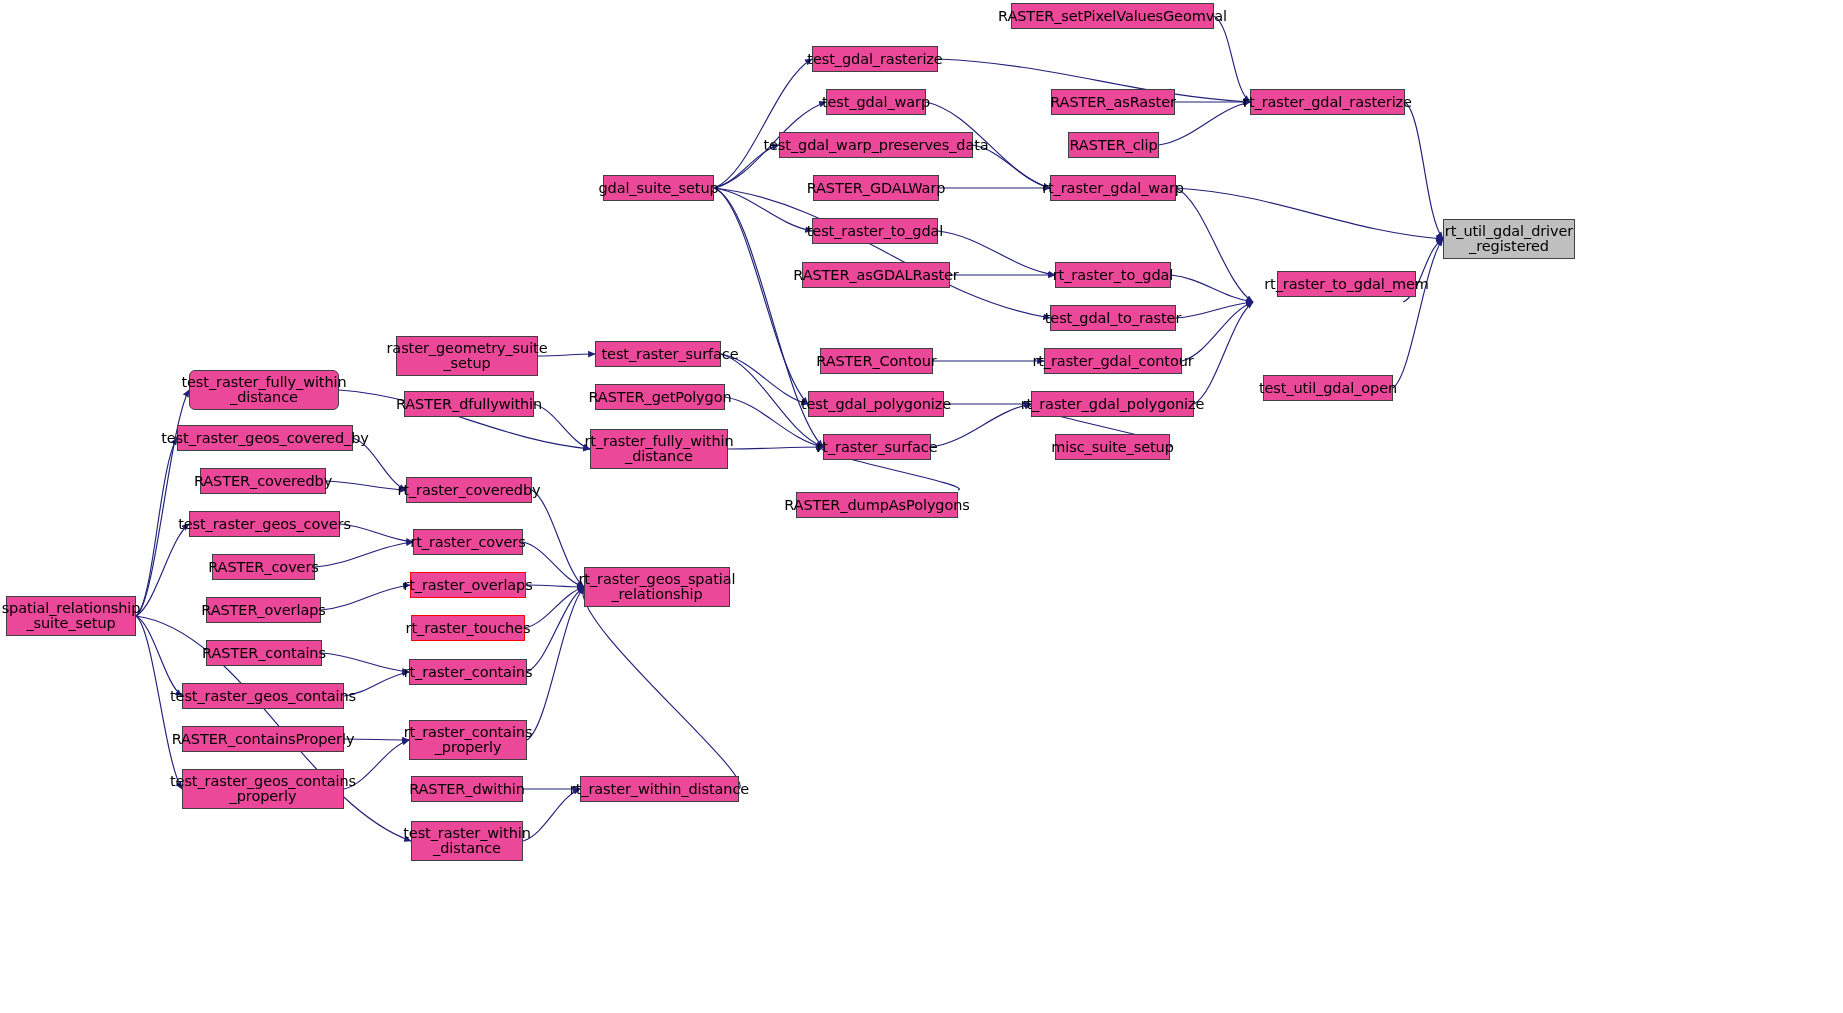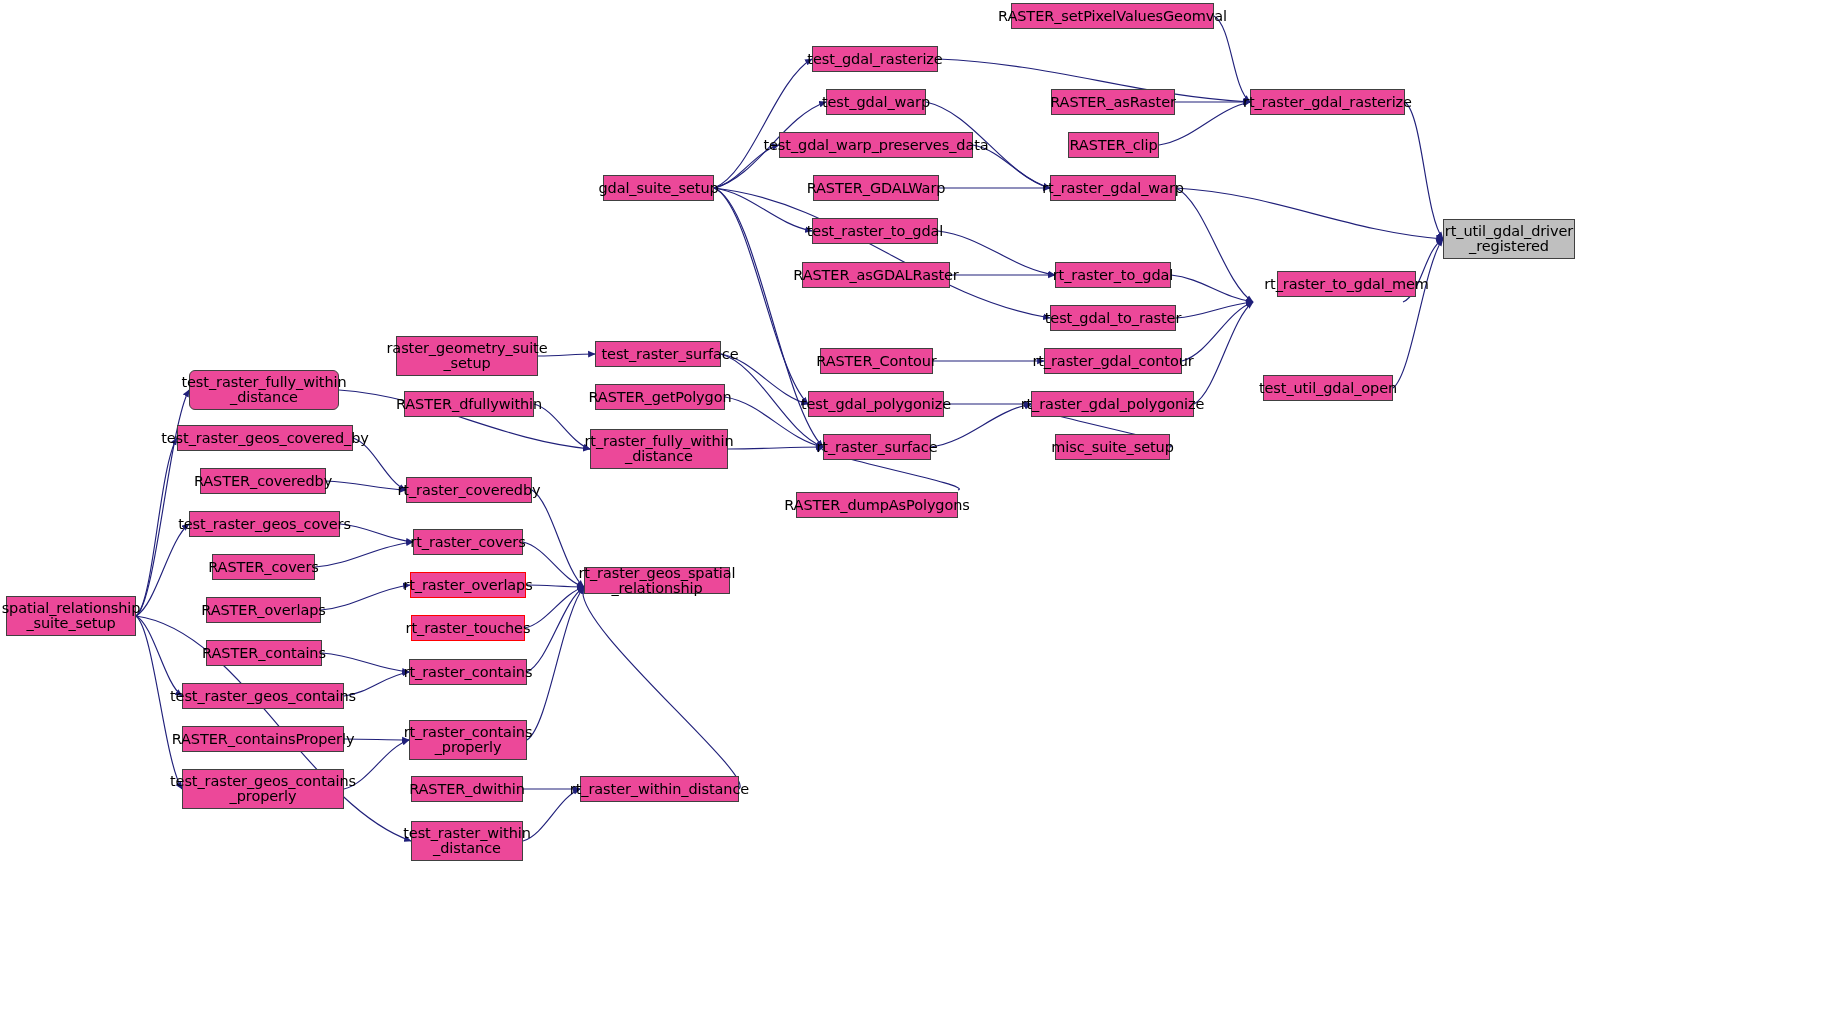--- a/index.html
+++ b/index.html
@@ -155,21 +155,21 @@
 _distance</div>
       <div class="node" style="left: 823px; top: 434px; width: 108px; height: 26px;">rt_raster_surface</div>
       <div class="node" style="left: 1055px; top: 434px; width: 115px; height: 26px;">misc_suite_setup</div>
       <div class="node" style="left: 200px; top: 468px; width: 126px; height: 26px;">RASTER_coveredby</div>
       <div class="node" style="left: 406px; top: 477px; width: 126px; height: 26px;">rt_raster_coveredby</div>
       <div class="node" style="left: 796px; top: 492px; width: 162px; height: 26px;">RASTER_dumpAsPolygons</div>
       <div class="node" style="left: 189px; top: 511px; width: 151px; height: 26px;">test_raster_geos_covers</div>
       <div class="node" style="left: 413px; top: 529px; width: 110px; height: 26px;">rt_raster_covers</div>
       <div class="node" style="left: 212px; top: 554px; width: 103px; height: 26px;">RASTER_covers</div>
       <div class="node redborder" style="left: 410px; top: 572px; width: 116px; height: 26px;">rt_raster_overlaps</div>
-      <div class="node" style="left: 584px; top: 567px; width: 146px; height: 27px;">rt_raster_geos_spatial
+      <div class="node" style="left: 584px; top: 567px; width: 146px; height: 40px;">rt_raster_geos_spatial
 _relationship</div>
       <div class="node" style="left: 206px; top: 597px; width: 115px; height: 26px;">RASTER_overlaps</div>
       <div class="node redborder" style="left: 411px; top: 615px; width: 114px; height: 26px;">rt_raster_touches</div>
       <div class="node" style="left: 206px; top: 640px; width: 116px; height: 26px;">RASTER_contains</div>
       <div class="node" style="left: 409px; top: 659px; width: 118px; height: 26px;">rt_raster_contains</div>
       <div class="node" style="left: 182px; top: 683px; width: 162px; height: 26px;">test_raster_geos_contains</div>
       <div class="node" style="left: 6px; top: 596px; width: 130px; height: 40px;">spatial_relationship
 _suite_setup</div>
       <div class="node" style="left: 182px; top: 726px; width: 162px; height: 26px;">RASTER_containsProperly</div>
       <div class="node" style="left: 409px; top: 720px; width: 118px; height: 40px;">rt_raster_contains

